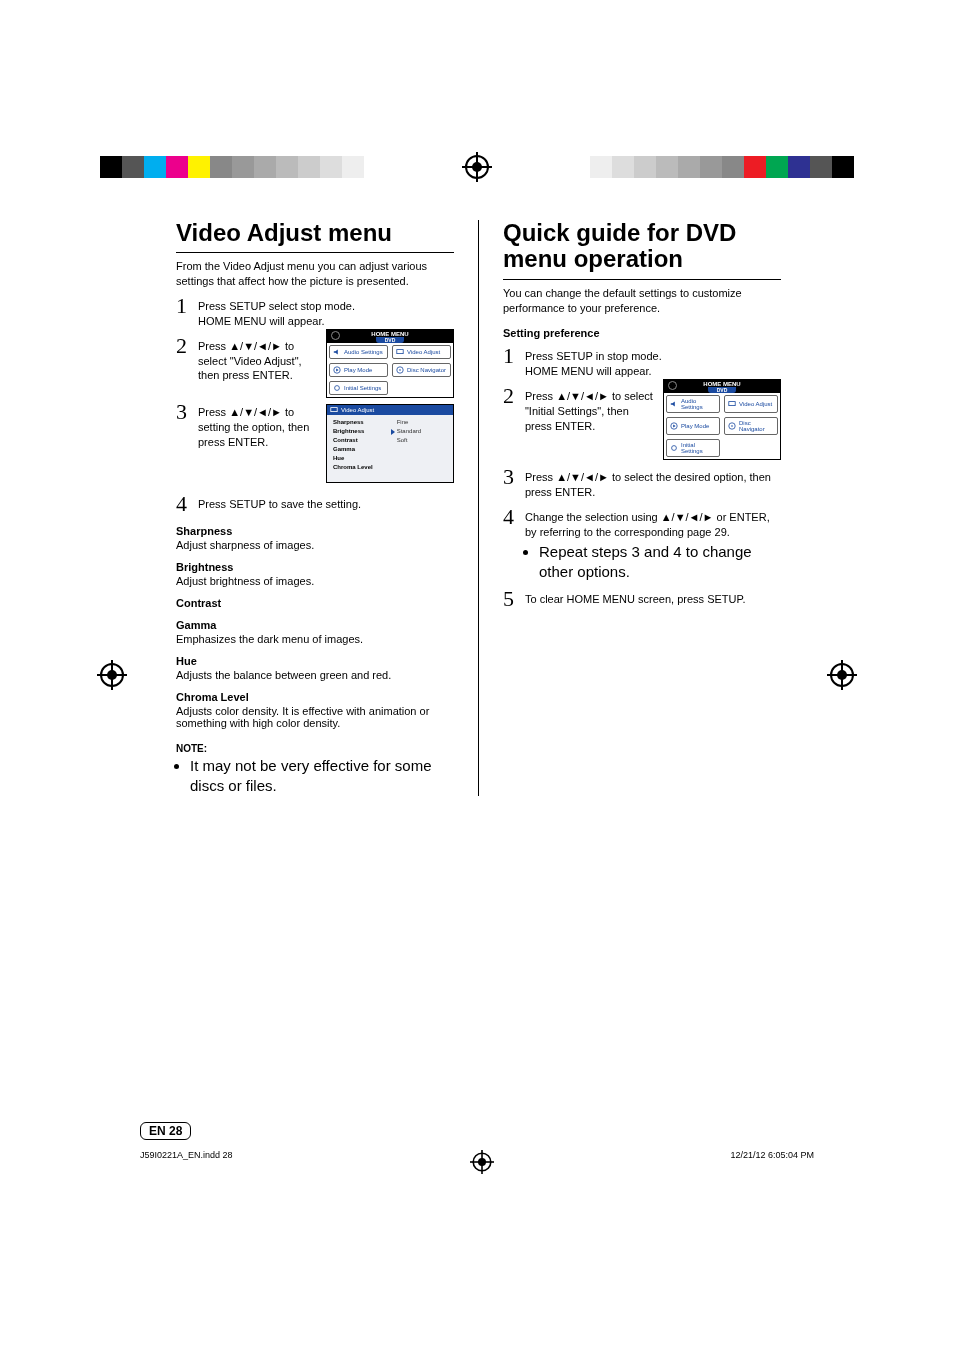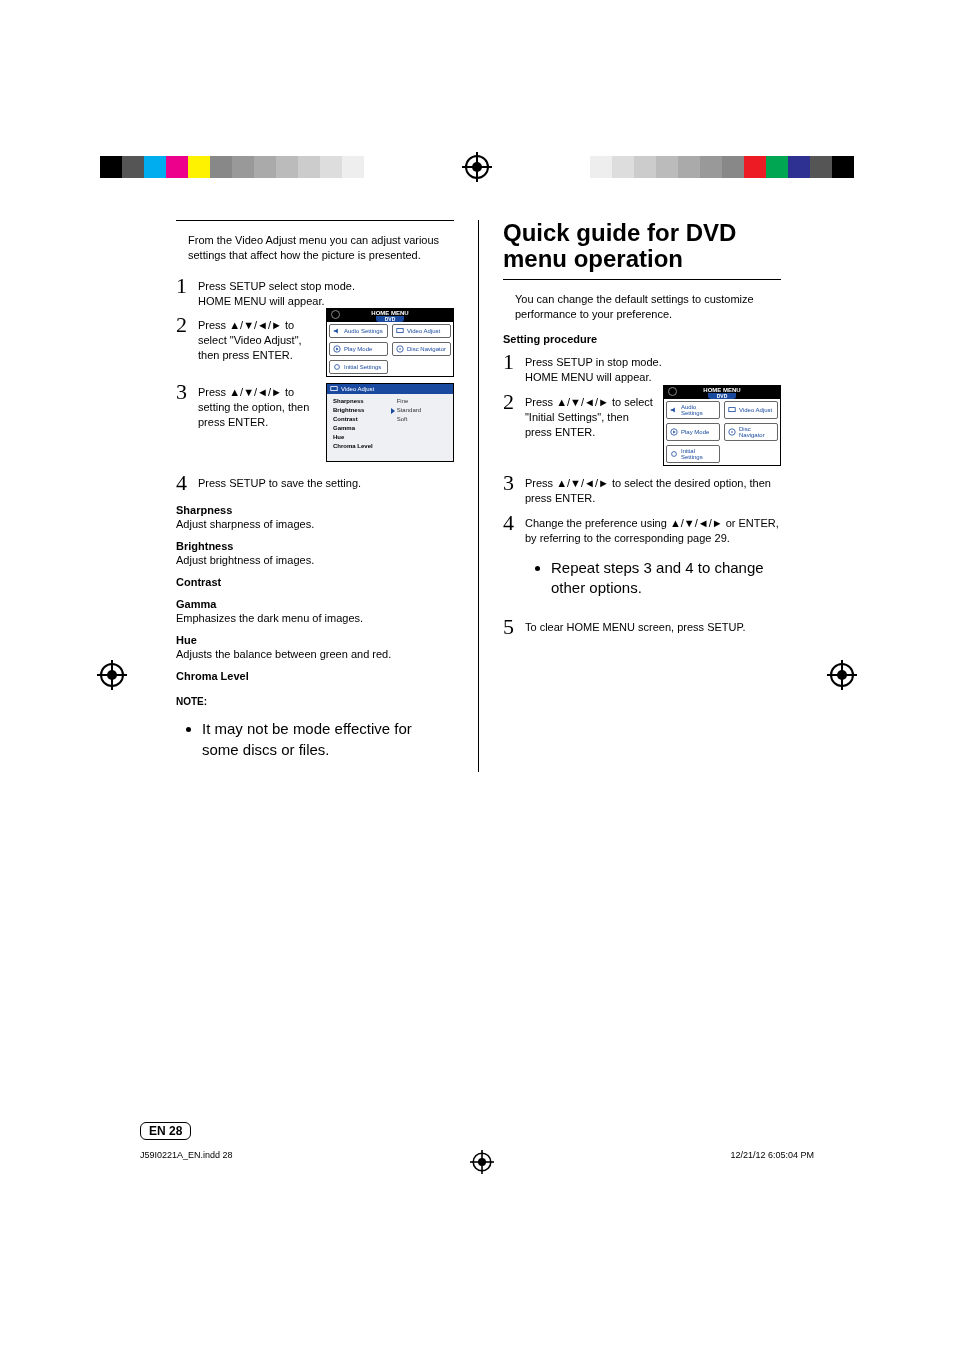--- a/index.html
+++ b/index.html
@@ -37,21 +37,21 @@
   .page {
     position: absolute;
     top: 220px; left: 176px; width: 605px;
   }
   .columns { display: flex; gap: 24px; }
   .col { width: 290px; }
   .sep { width: 1px; background: #000; align-self: stretch; }
 
   h1 { font-size: 24px; font-weight: bold; margin: 0 0 6px 0; line-height: 1.1; }
   .hr { height: 1px; background: #000; margin-bottom: 6px; }
-  p, li, .body { font-size: 11px; line-height: 1.35; margin: 12px; }
+  p, li, .body { font-size: 11px; line-height: 1.35; margin: 0; }
   .step { display: flex; align-items: flex-start; gap: 4px; margin-top: 6px; }
   .step-num { font-size: 22px; font-weight: normal; font-family: Georgia, serif; line-height: 1; width: 18px; }
   .step-body { font-size: 11px; line-height: 1.35; padding-top: 4px; flex: 1; }
   .bold { font-weight: normal; }
   .arrows { font-family: Arial; }
   .sub { font-size: 11px; margin-top: 2px; }
   .term { font-weight: bold; font-size: 11px; margin-top: 10px; }
   .note-h { font-weight: bold; font-size: 10px; margin-top: 14px; }
   ul.bullets { margin: 2px 0 0 0; padding-left: 14px; }
   ul.bullets li { font-size: 15px; line-height: 1.35; }
@@ -155,20 +155,21 @@
 <div class="side-mark right">
     <div class="cmark">
       <div class="inner"></div>
     </div>
   </div>
 
 <div class="page">
   <div class="columns">
 
     <div class="col" style="position:relative;">
+      <h1>Video Adjust menu</h1>
       <div class="hr"></div>
       <p class="body">From the Video Adjust menu you can adjust various settings that affect how the picture is presented.</p>
 
       <div class="step">
         <div class="step-num">1</div>
         <div class="step-body">
           <span>Press </span><span class="bold">SETUP</span><span> select stop mode.</span><br>
           <span>HOME MENU will appear.</span>
         </div>
       </div>
@@ -268,35 +269,36 @@
       <div class="term">Sharpness</div>
       <div class="sub">Adjust sharpness of images.</div>
       <div class="term">Brightness</div>
       <div class="sub">Adjust brightness of images.</div>
       <div class="term">Contrast</div>
       <div class="term">Gamma</div>
       <div class="sub">Emphasizes the dark menu of images.</div>
       <div class="term">Hue</div>
       <div class="sub">Adjusts the balance between green and red.</div>
       <div class="term">Chroma Level</div>
+      <div class="sub">Adjusts color density. It is effective with animation or something with high color density.</div>
 
       <div class="note-h">NOTE:</div>
       <ul class="bullets">
-        <li>It may not be mode effective for some discs or files.</li>
+        <li>It may not be very effective for some discs or files.</li>
       </ul>
     </div>
 
     <div class="sep"></div>
 
     <div class="col">
       <h1>Quick guide for DVD menu operation</h1>
       <div class="hr"></div>
       <p class="body">You can change the default settings to customize performance to your preference.</p>
 
-      <div class="term" style="margin-top:12px;">Setting procedure</div>
+      <div class="term" style="margin-top:12px;">Setting preference</div>
 
       <div class="step">
         <div class="step-num">1</div>
         <div class="step-body">
           <span>Press </span><span class="bold">SETUP</span><span> in stop mode.</span><br>
           <span>HOME MENU will appear.</span>
         </div>
       </div>
 
       <div style="display:flex; gap:8px; align-items:flex-start;">
@@ -354,21 +356,21 @@
       <div class="step">
         <div class="step-num">3</div>
         <div class="step-body">
           <span>Press </span><span class="arrows">▲/▼/◄/►</span><span> to select the desired option, then press </span><span class="bold">ENTER</span><span>.</span>
         </div>
       </div>
 
       <div class="step">
         <div class="step-num">4</div>
         <div class="step-body">
-          <span>Change the preference using </span><span class="arrows">▲/▼/◄/►</span><span> or </span><span class="bold">ENTER</span><span>, by referring to the corresponding page 29.</span>
+          <span>Change the selection using </span><span class="arrows">▲/▼/◄/►</span><span> or </span><span class="bold">ENTER</span><span>, by referring to the corresponding page 29.</span>
           <ul class="bullets" style="margin-top:2px;">
               <li>Repeat steps 3 and 4 to change other options.</li>
             </ul>
         </div>
       </div>
 
       <div class="step">
         <div class="step-num">5</div>
         <div class="step-body">
           <span>To clear HOME MENU screen, press </span><span class="bold">SETUP</span><span>.</span>

